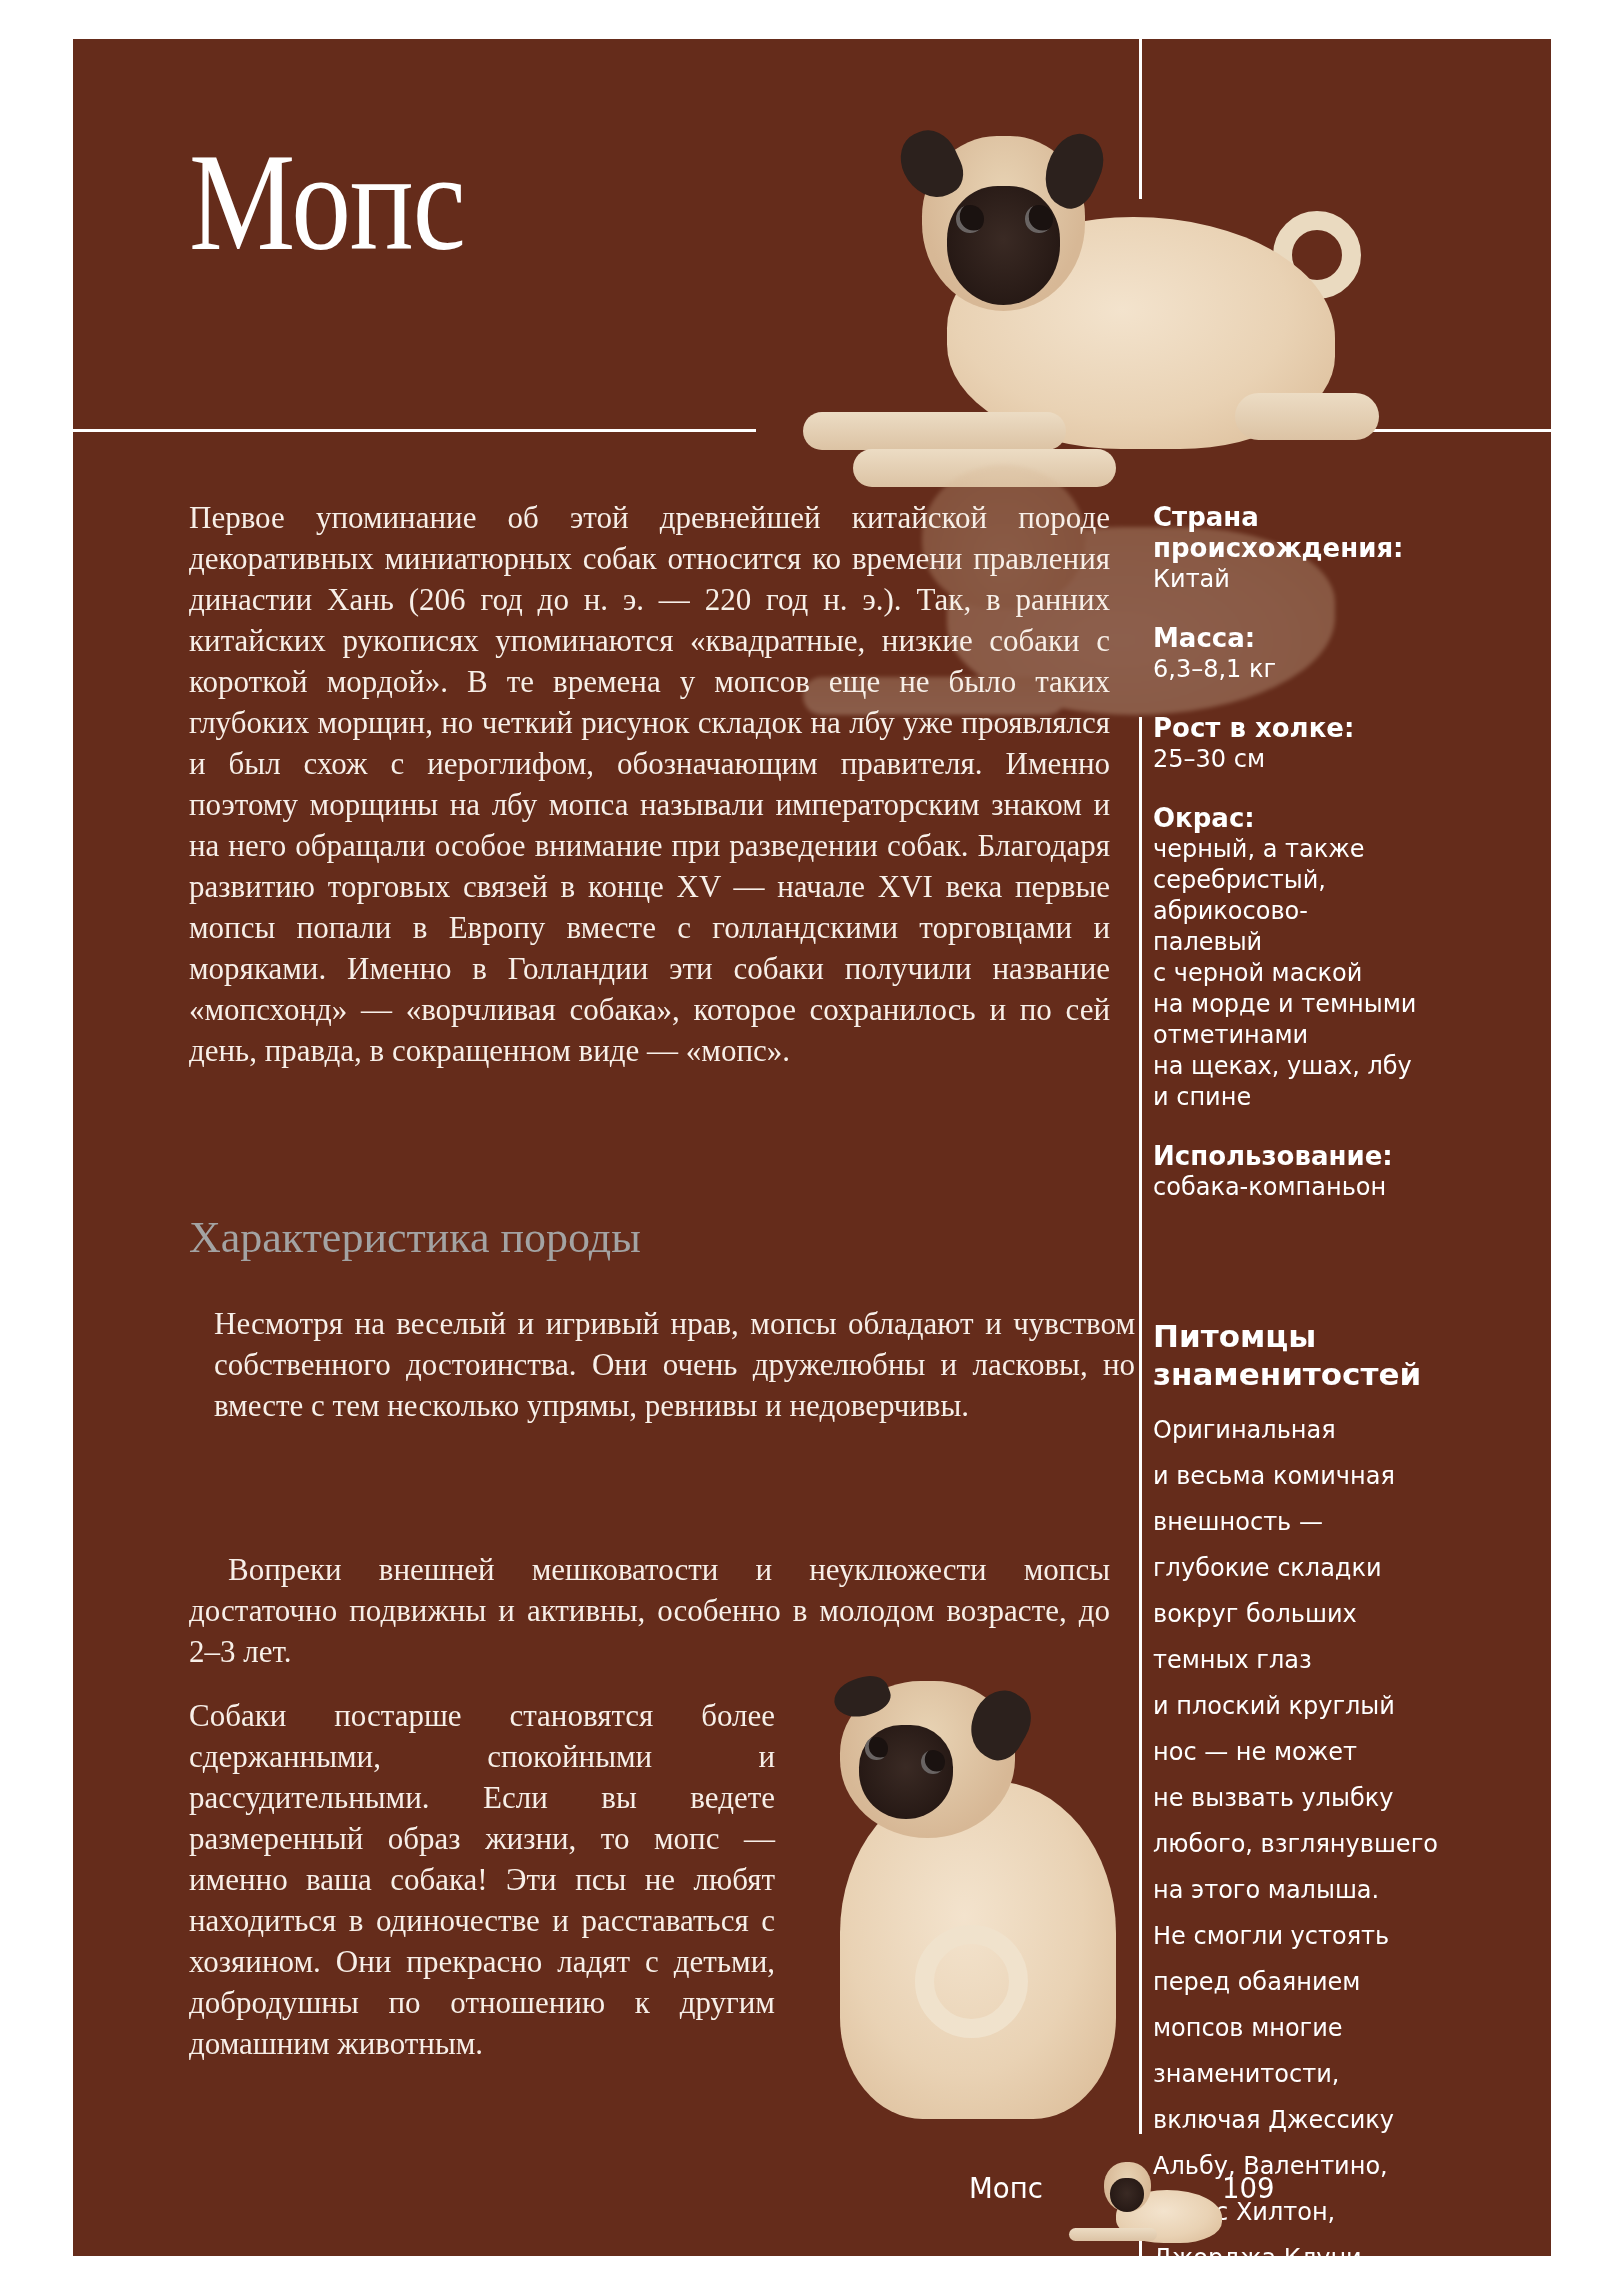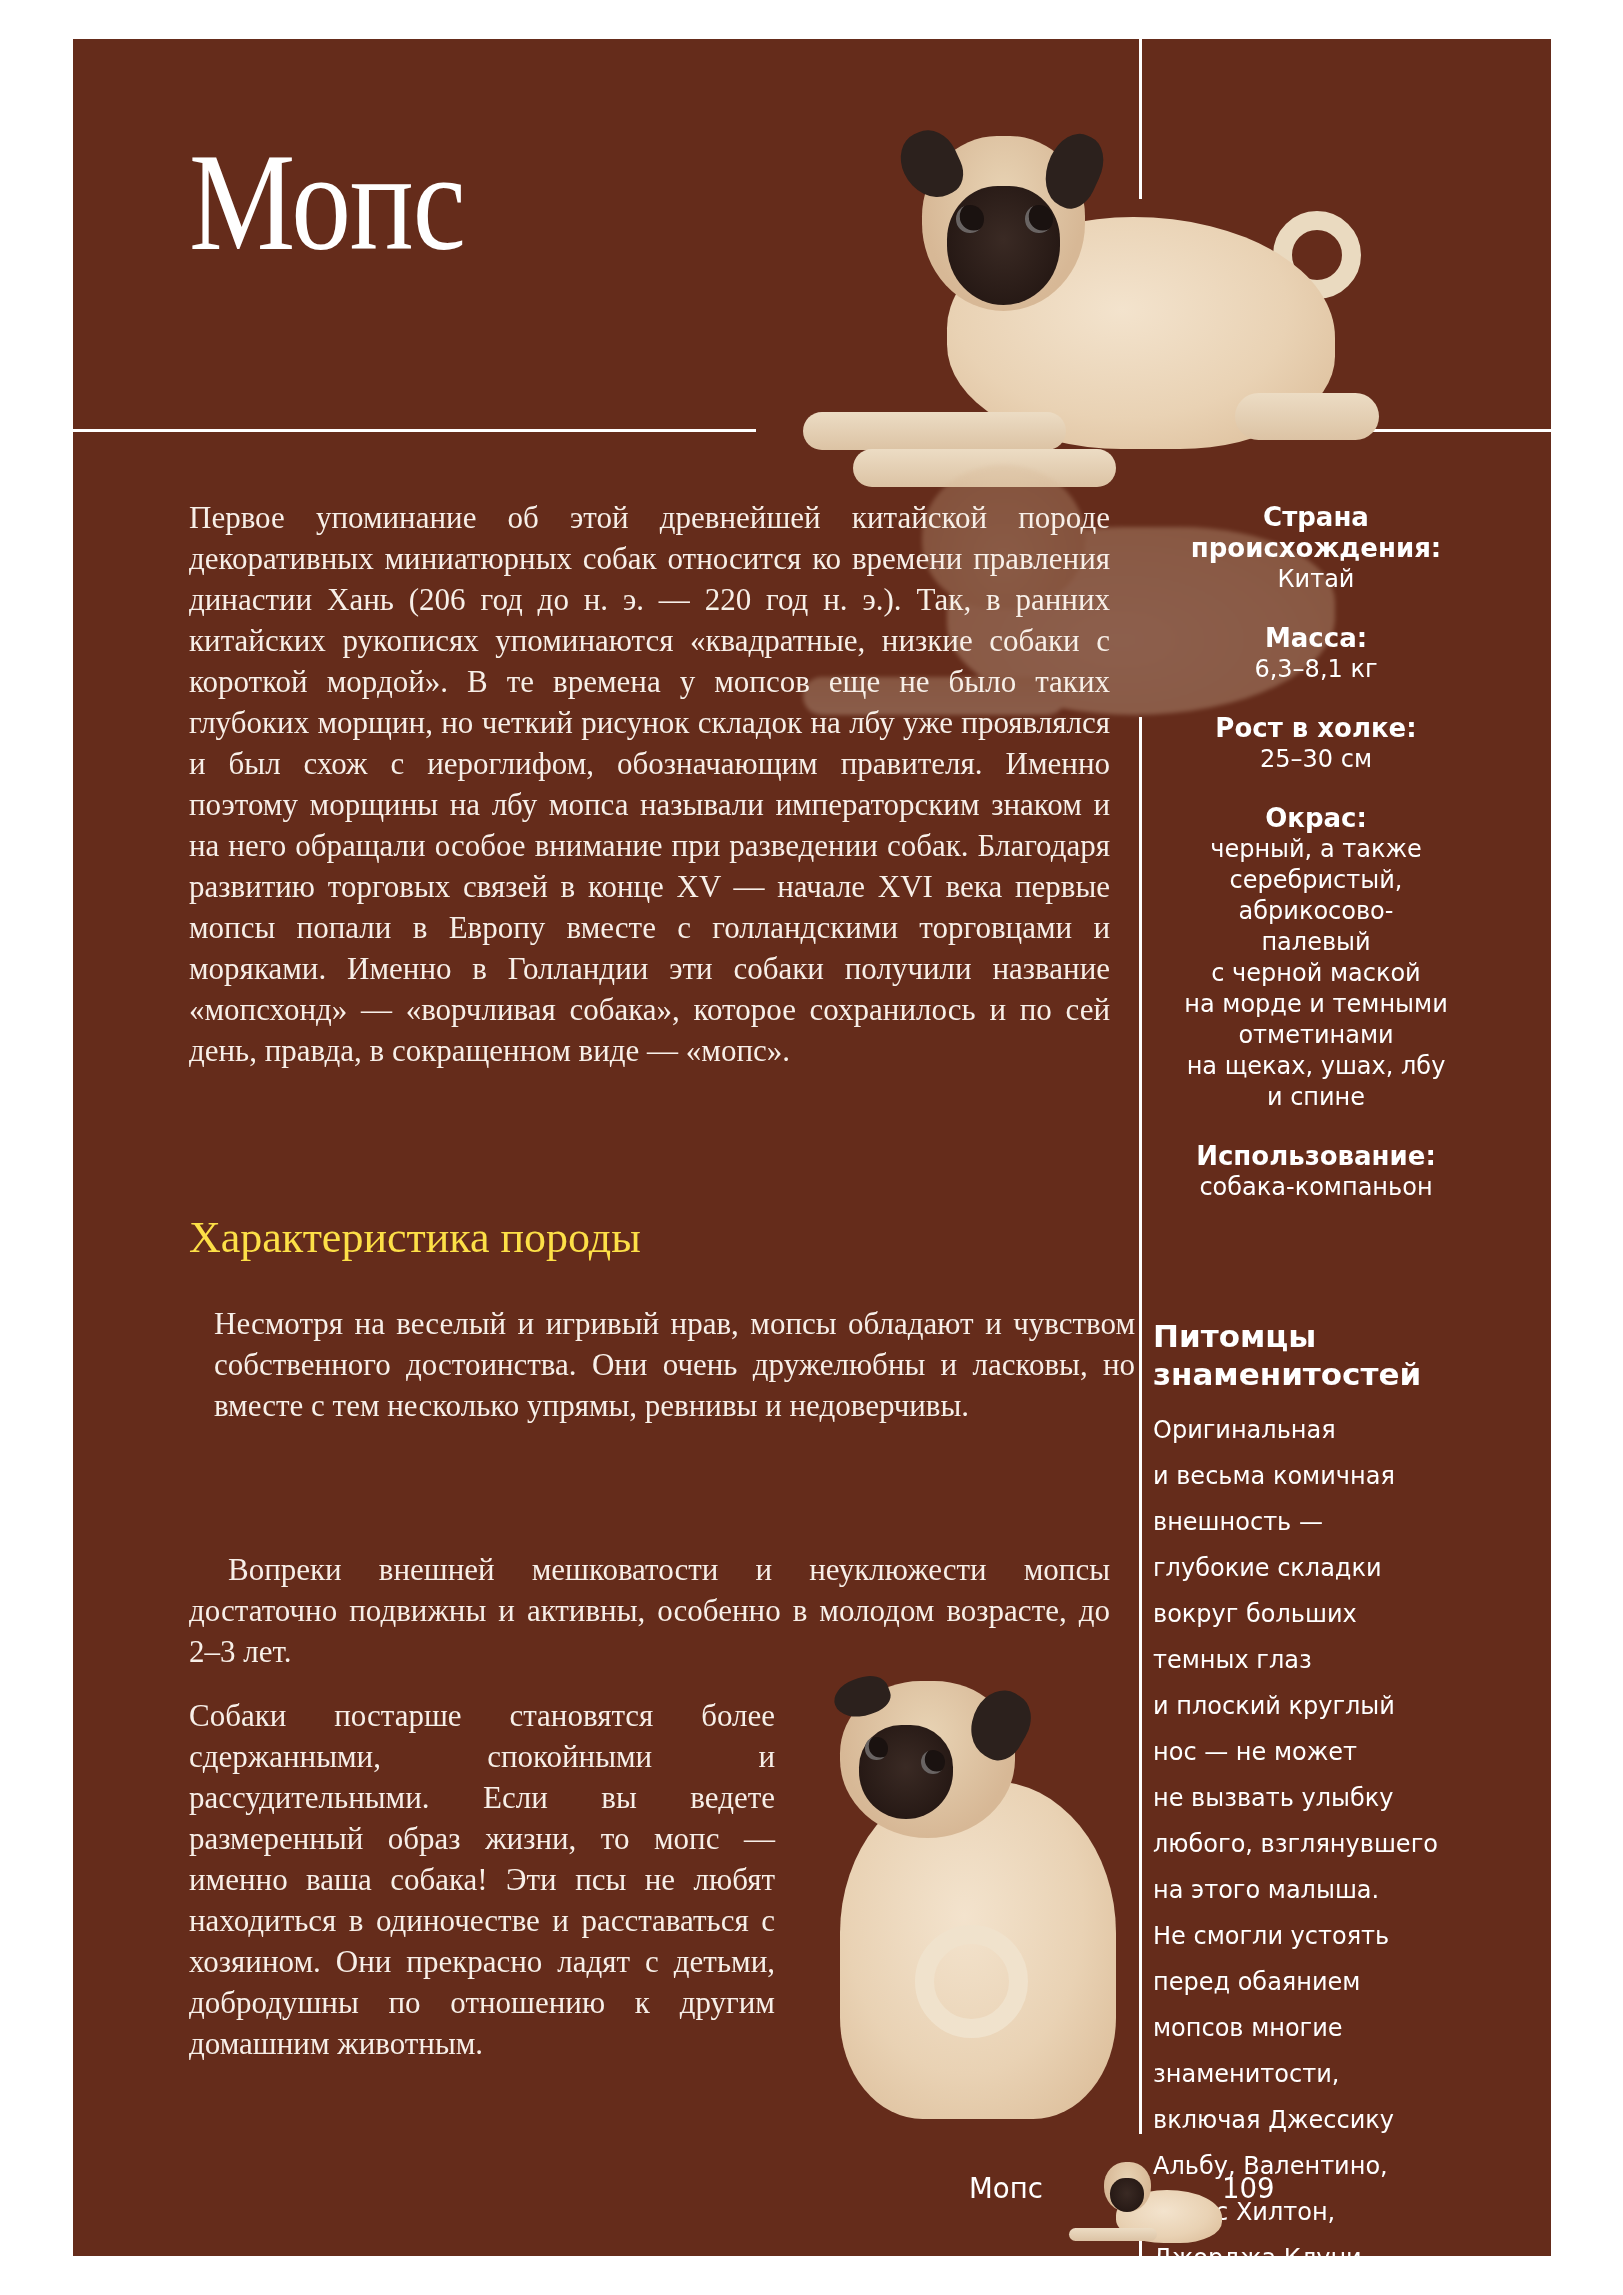--- a/index.html
+++ b/index.html
@@ -32,27 +32,27 @@
   .body-text {
     position: absolute; left: 116px; width: 921px;
     font-family: "Liberation Serif", "DejaVu Serif", serif;
     font-size: 31px; line-height: 41px; color: #f7efe8;
     text-align: justify; margin: 0;
   }
   .body-text.indent { text-indent: 39px; }
   .section-heading {
     position: absolute; left: 116px; top: 1177px;
     font-family: "Liberation Serif", "DejaVu Serif", serif;
-    font-size: 44px; color: #fde047; line-height: 1;
+    font-size: 44px; color: #a3a3a3; line-height: 1;
   }
 
   .side { position: absolute; left: 1080px; width: 326px; font-family: "DejaVu Sans", "Liberation Sans", sans-serif; color: #ffffff; }
   .side-label { font-weight: bold; font-size: 26px; line-height: 31px; }
   .side-value { font-size: 24px; line-height: 31px; white-space: pre-line; }
-  .side-block { margin-bottom: 28px; text-align: center; }
+  .side-block { margin-bottom: 28px; }
   .side-heading { font-weight: bold; font-size: 31px; line-height: 38px; white-space: pre-line; margin-bottom: 13.8px; }
   .side-para { font-size: 24px; line-height: 46px; white-space: pre-line; }
 
   .footer-title { position: absolute; left: 896px; top: 2133px; font-family: "DejaVu Sans", "Liberation Sans", sans-serif; font-size: 27.6px; color: #ffffff; }
   .footer-page { position: absolute; left: 1149px; top: 2133px; font-family: "DejaVu Sans", "Liberation Sans", sans-serif; font-size: 27.6px; color: #ffffff; }
 </style>
 </head>
 <body>
 
 <div class="page">

